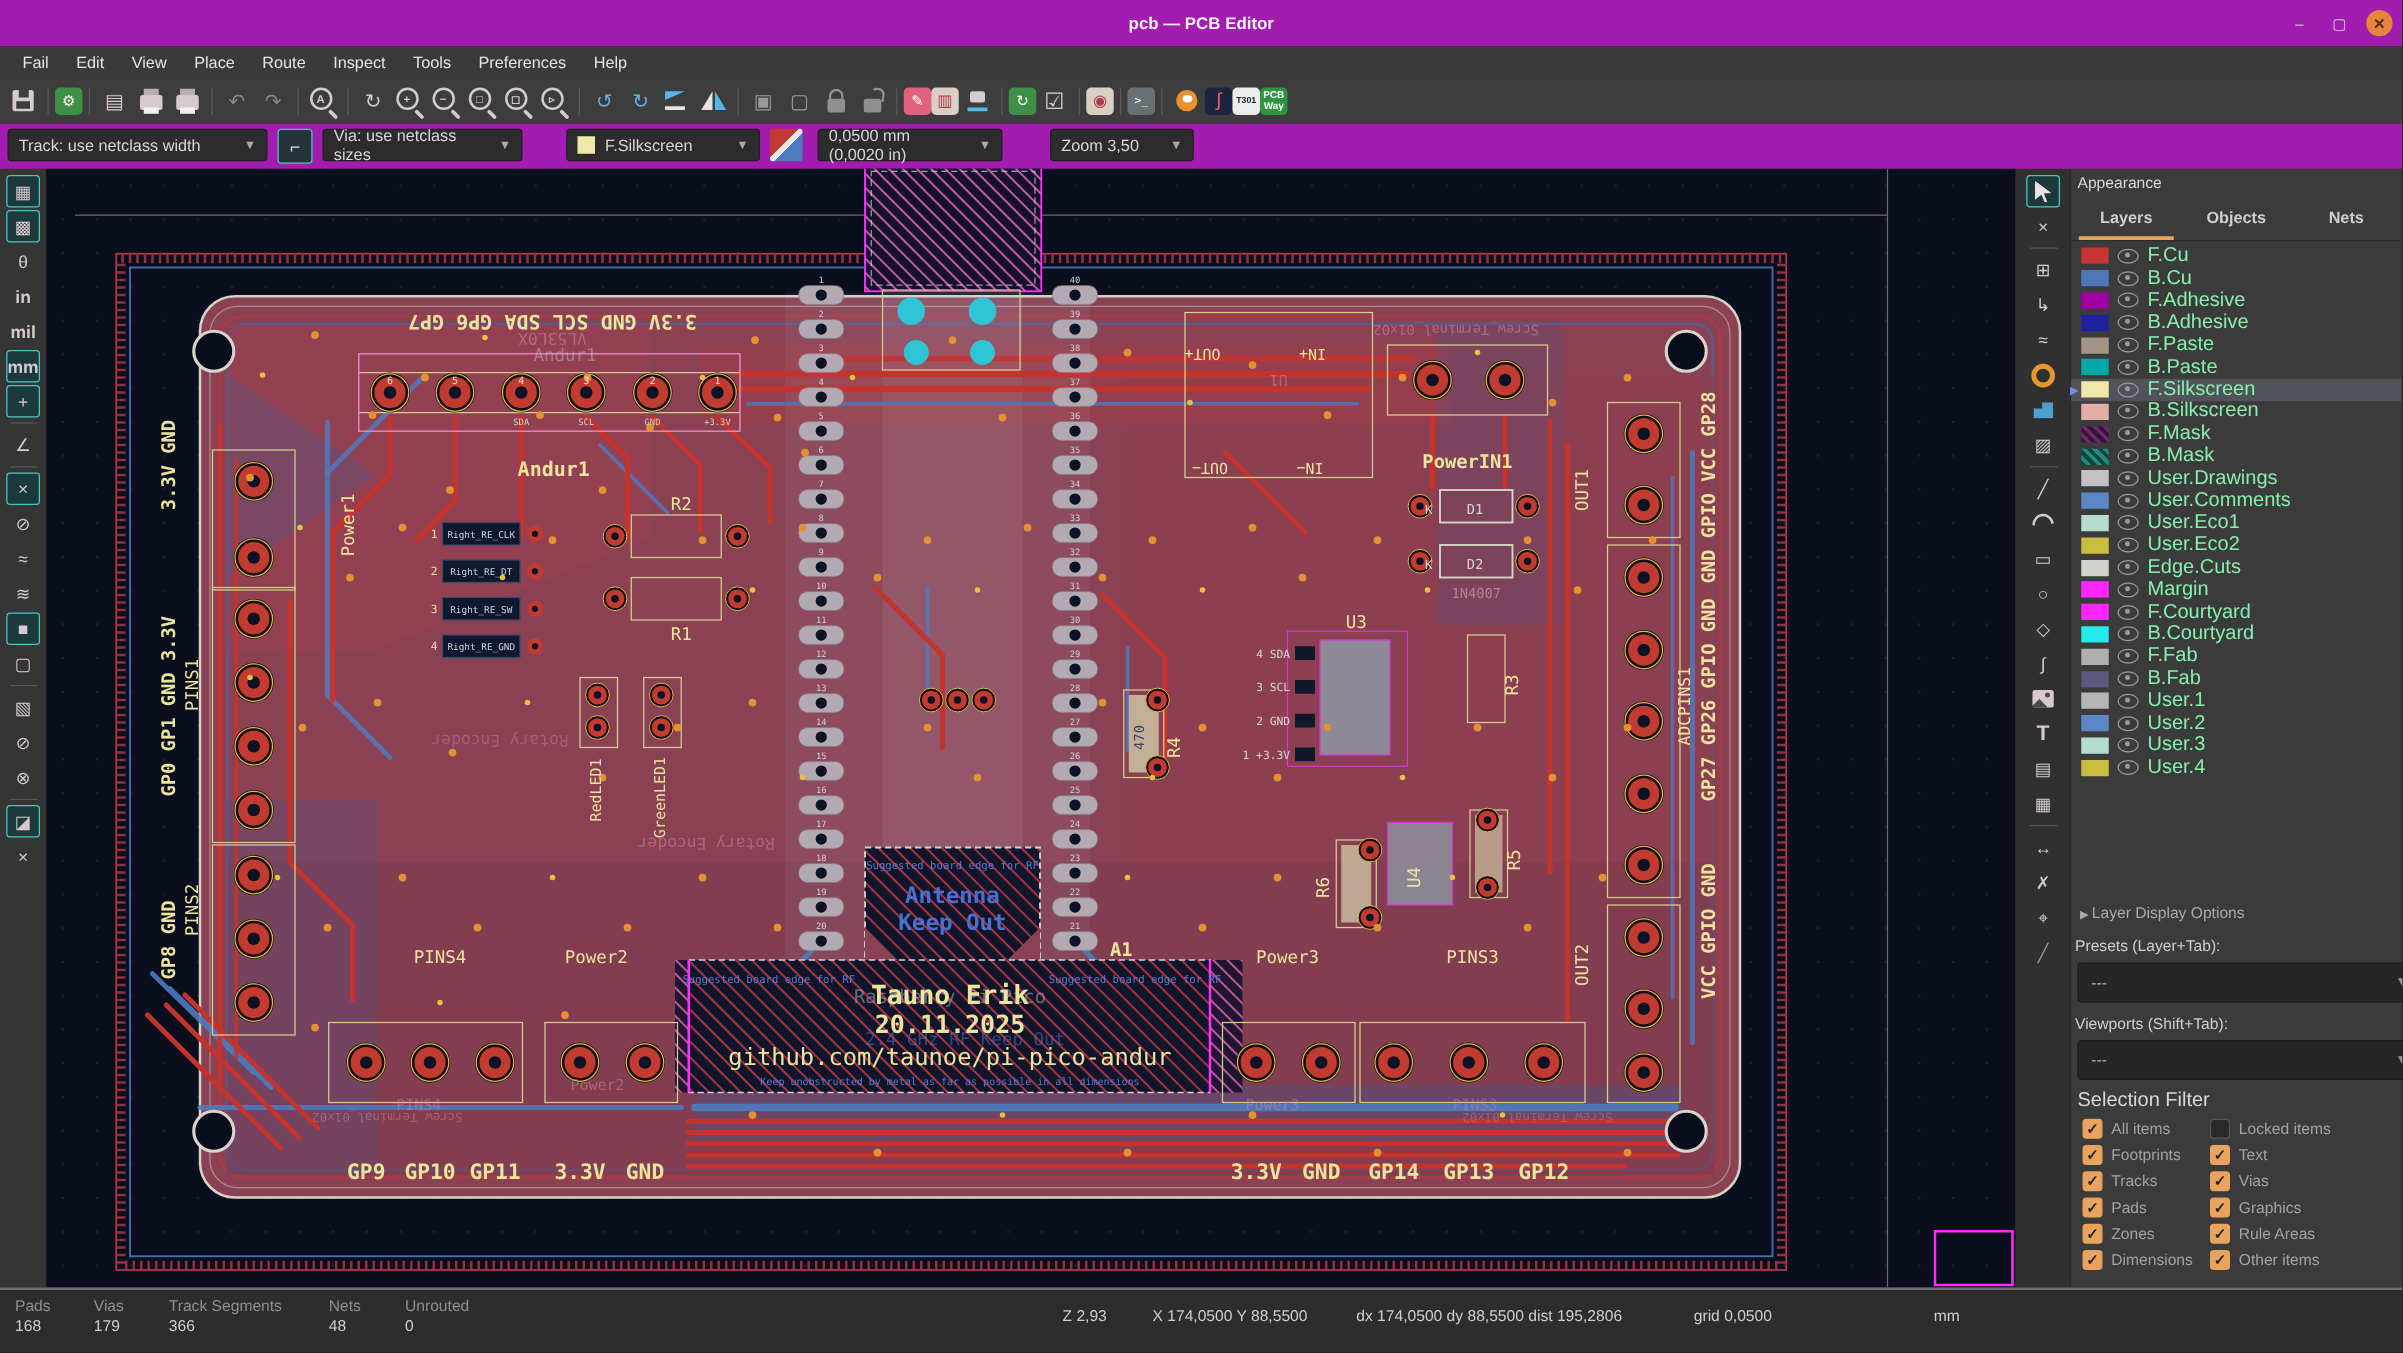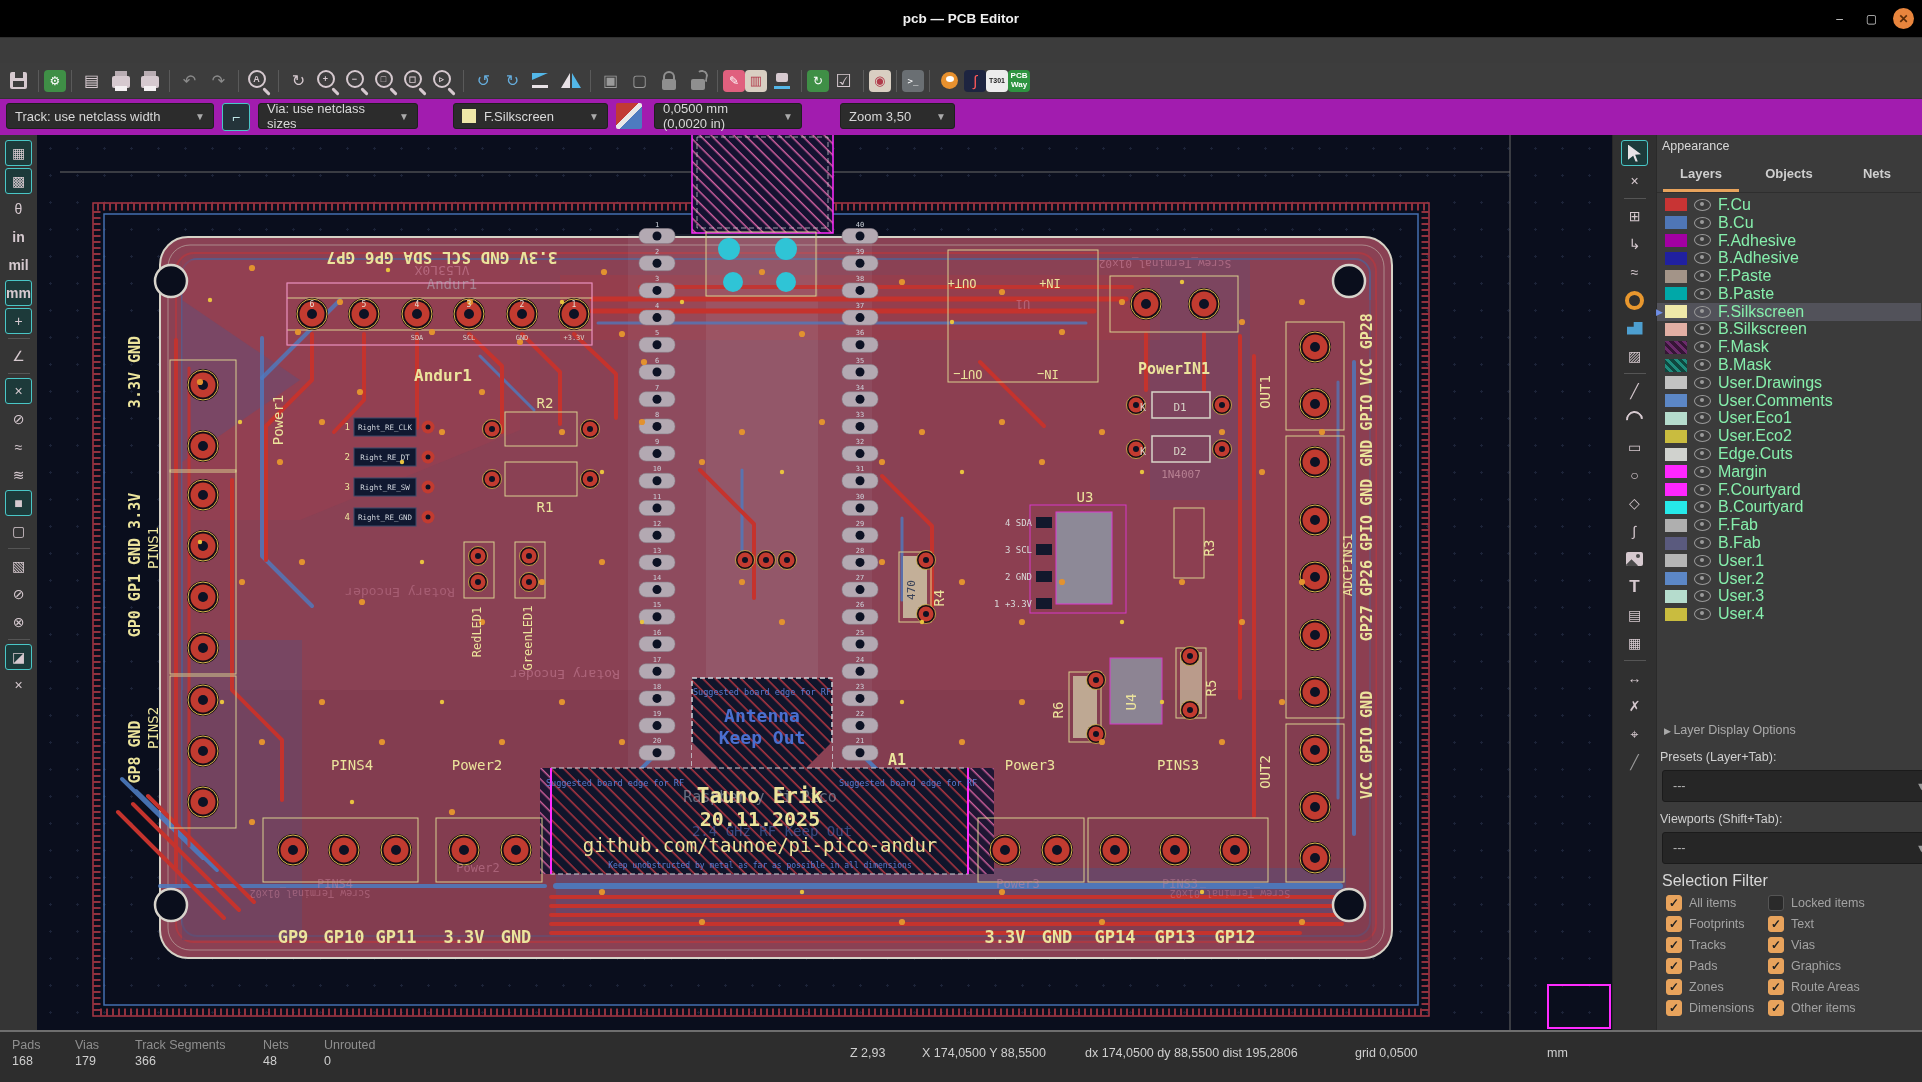--- a/index.html
+++ b/index.html
@@ -1,19 +1,19 @@
 <!DOCTYPE html>
 <html><head>
 <meta charset="utf-8">
 <style>
   html,body{margin:0;padding:0;background:#222;font-family:"Liberation Sans",sans-serif;-webkit-font-smoothing:antialiased}
   #app{position:relative;width:1922px;height:1082px;background:#3c3c3c;overflow:hidden;color:#ddd}
   .abs{position:absolute}
   
-  #titlebar{left:0;top:0;width:1922px;height:37px;background:#000000;border-bottom:1px solid #303030}
+  #titlebar{left:0;top:0;width:1922px;height:37px;background:#a21caf;border-bottom:1px solid #303030}
   #title{width:100%;text-align:center;line-height:37px;font-weight:bold;font-size:13.5px;color:#f0f0f0}
   .winbtn{top:8px;width:21px;height:21px;border-radius:50%;display:flex;align-items:center;justify-content:center;font-size:12px;color:#cfcfcf}
   #btn-close{right:8px;background:#e8853d;color:#5a2c08;font-weight:bold}
   #btn-max{right:40px}#btn-min{right:72px}
   
   #menubar{left:0;top:37px;width:1922px;height:26px;background:#3a3a3a;display:flex;align-items:center;padding-left:8px;box-sizing:border-box;gap:2px}
   .menu-item{padding:0 10px;font-size:13px;color:#e4e4e4;line-height:26px}
   
   #maintoolbar{left:0;top:63px;width:1922px;height:35px;background:#3d3d3d;display:flex;align-items:center;padding-left:4px;box-sizing:border-box}
   .ticon{width:29px;height:27px;display:flex;align-items:center;justify-content:center;color:#d6c9cf;font-size:16px;border-radius:3px;flex:none}
@@ -107,20 +107,31 @@
 
 <div id="app">
 
   <div class="abs" id="titlebar">
     <div id="title">pcb — PCB Editor</div>
     <div class="abs winbtn" id="btn-min">–</div>
     <div class="abs winbtn" id="btn-max">▢</div>
     <div class="abs winbtn" id="btn-close">✕</div>
   </div>
 
+  <div class="abs" id="menubar">
+    <span class="menu-item">Fail</span>
+    <span class="menu-item">Edit</span>
+    <span class="menu-item">View</span>
+    <span class="menu-item">Place</span>
+    <span class="menu-item">Route</span>
+    <span class="menu-item">Inspect</span>
+    <span class="menu-item">Tools</span>
+    <span class="menu-item">Preferences</span>
+    <span class="menu-item">Help</span>
+  </div>
 
   <div class="abs" id="maintoolbar">
     <span class="ticon">
         <span class="ic-save"></span>
       </span>
     <span class="sep"></span>
     <span class="ticon chip ch-green">⚙</span>
     <span class="sep"></span>
     <span class="ticon">▤</span>
     <span class="ticon">
@@ -1030,21 +1041,21 @@
   <div class="cbrow" style="left:1768px;top:958px">
       <span class="cb on"></span>
       <span class="cblabel">Graphics</span>
     </div>
   <div class="cbrow" style="left:1666px;top:979px">
       <span class="cb on"></span>
       <span class="cblabel">Zones</span>
     </div>
   <div class="cbrow" style="left:1768px;top:979px">
       <span class="cb on"></span>
-      <span class="cblabel">Route Areas</span>
+      <span class="cblabel">Rule Areas</span>
     </div>
   <div class="cbrow" style="left:1666px;top:1000px">
       <span class="cb on"></span>
       <span class="cblabel">Dimensions</span>
     </div>
   <div class="cbrow" style="left:1768px;top:1000px">
       <span class="cb on"></span>
       <span class="cblabel">Other items</span>
     </div>
 

